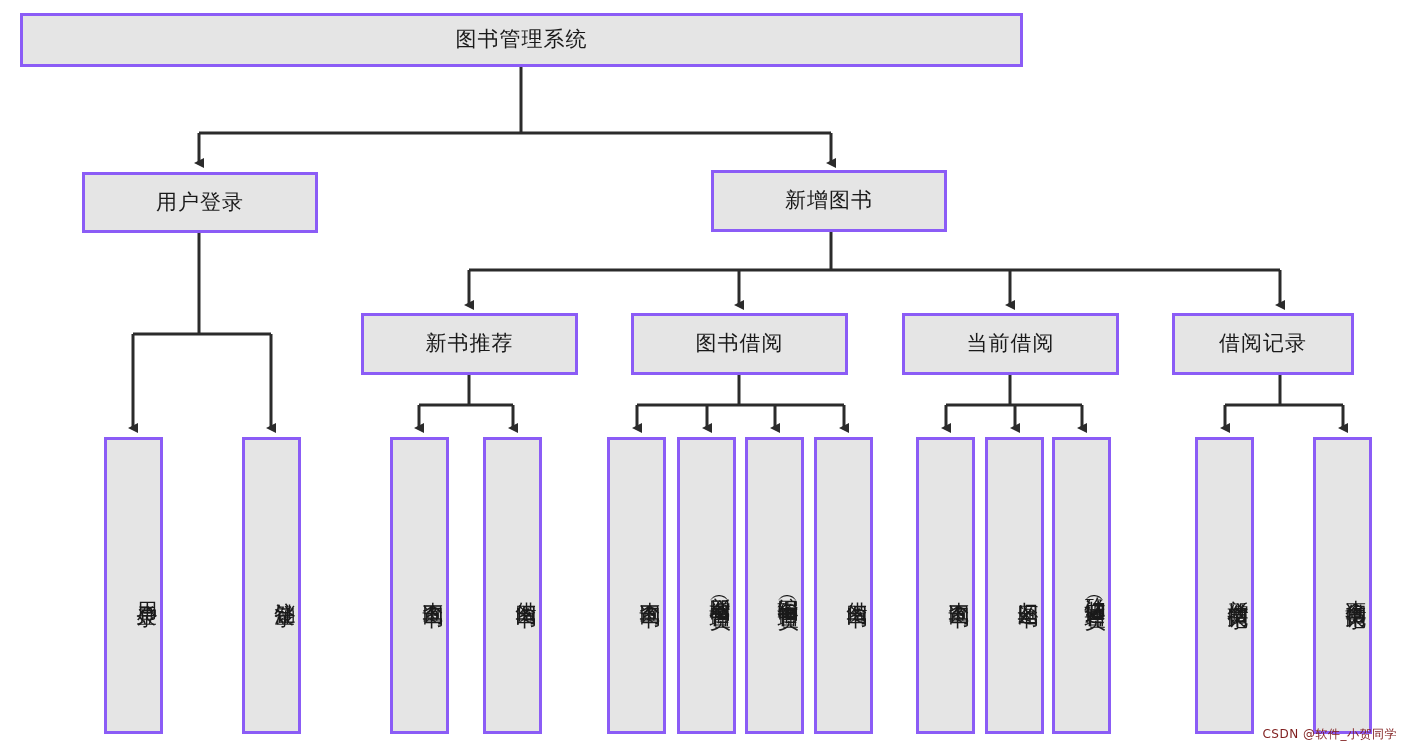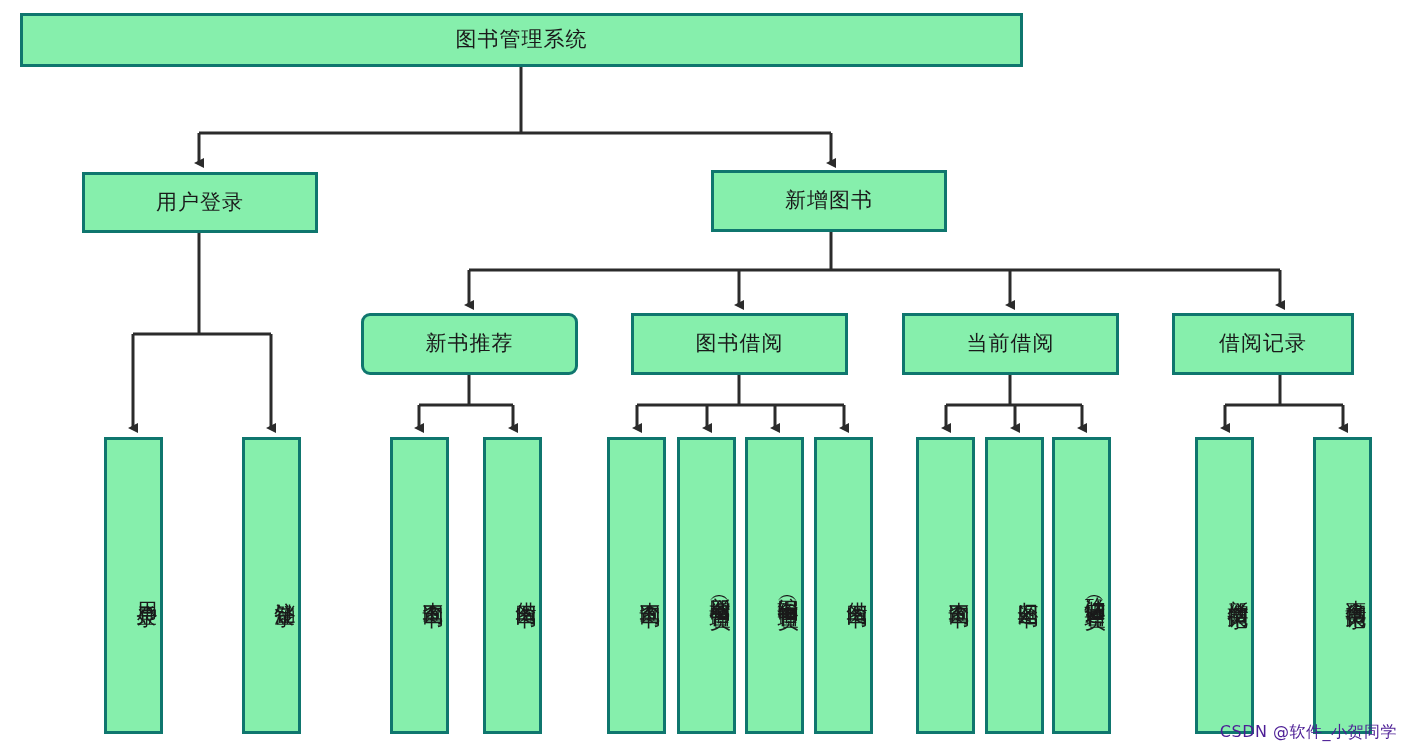--- a/index.html
+++ b/index.html
@@ -21,22 +21,22 @@
     position: absolute;
     left: 0;
     top: 0;
     width: 1405px;
     height: 747px;
     pointer-events: none;
   }
   .node {
     position: absolute;
     box-sizing: border-box;
-    background: #86efac;
-    border: 3px solid #0f766e;
+    background: #e5e5e5;
+    border: 3px solid #8b5cf6;
     display: flex;
     align-items: center;
     justify-content: center;
     color: #1a1a1a;
   }
   .node.horiz {
     font-size: 21px;
     line-height: 1.2;
     letter-spacing: 1px;
   }
@@ -54,22 +54,22 @@
   .node.vert .vlabel {
     writing-mode: vertical-rl;
     text-orientation: upright;
     display: block;
     white-space: nowrap;
   }
   .watermark {
     position: absolute;
     right: 8px;
     bottom: 4px;
-    font-size: 16px;
-    color: #4c1d95;
+    font-size: 12px;
+    color: #7f1d1d;
     letter-spacing: 0.5px;
     white-space: nowrap;
     font-family: "DejaVu Sans", "Liberation Sans", sans-serif;
   }
 </style>
 </head>
 <body>
 
 <div id="canvas">
 
@@ -127,21 +127,21 @@
     <span>图书管理系统</span>
   </div>
 
   <div class="node horiz" style="left:82px; top:172px; width:236px; height:61px;">
     <span>用户登录</span>
   </div>
   <div class="node horiz" style="left:711px; top:170px; width:236px; height:62px;">
     <span>新增图书</span>
   </div>
 
-  <div class="node horiz" style="left:361px; top:313px; width:217px; height:62px;border-radius:9px;">
+  <div class="node horiz" style="left:361px; top:313px; width:217px; height:62px;">
     <span>新书推荐</span>
   </div>
   <div class="node horiz" style="left:902px; top:313px; width:217px; height:62px;">
     <span>当前借阅</span>
   </div>
   <div class="node horiz" style="left:631px; top:313px; width:217px; height:62px;">
     <span>图书借阅</span>
   </div>
   <div class="node horiz" style="left:1172px; top:313px; width:182px; height:62px;">
     <span>借阅记录</span>

